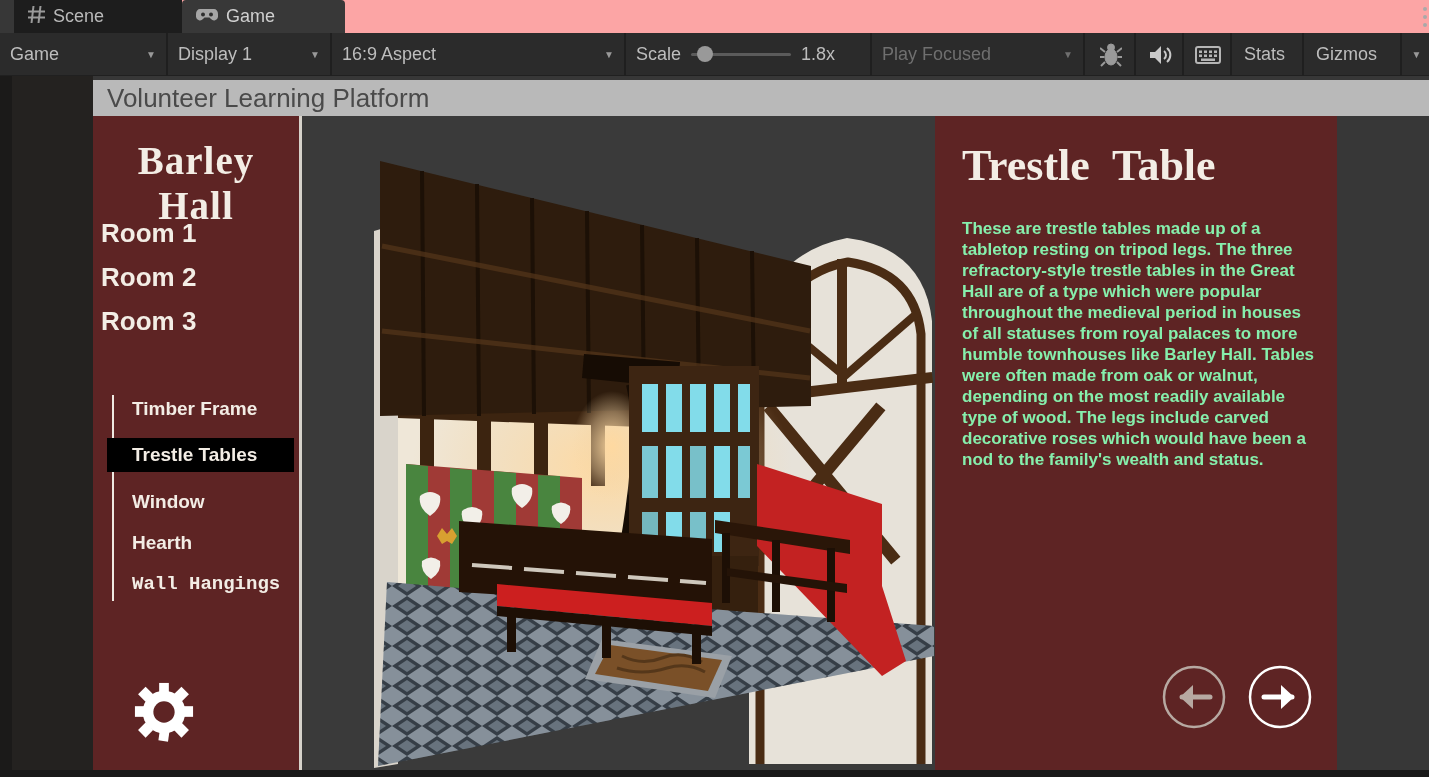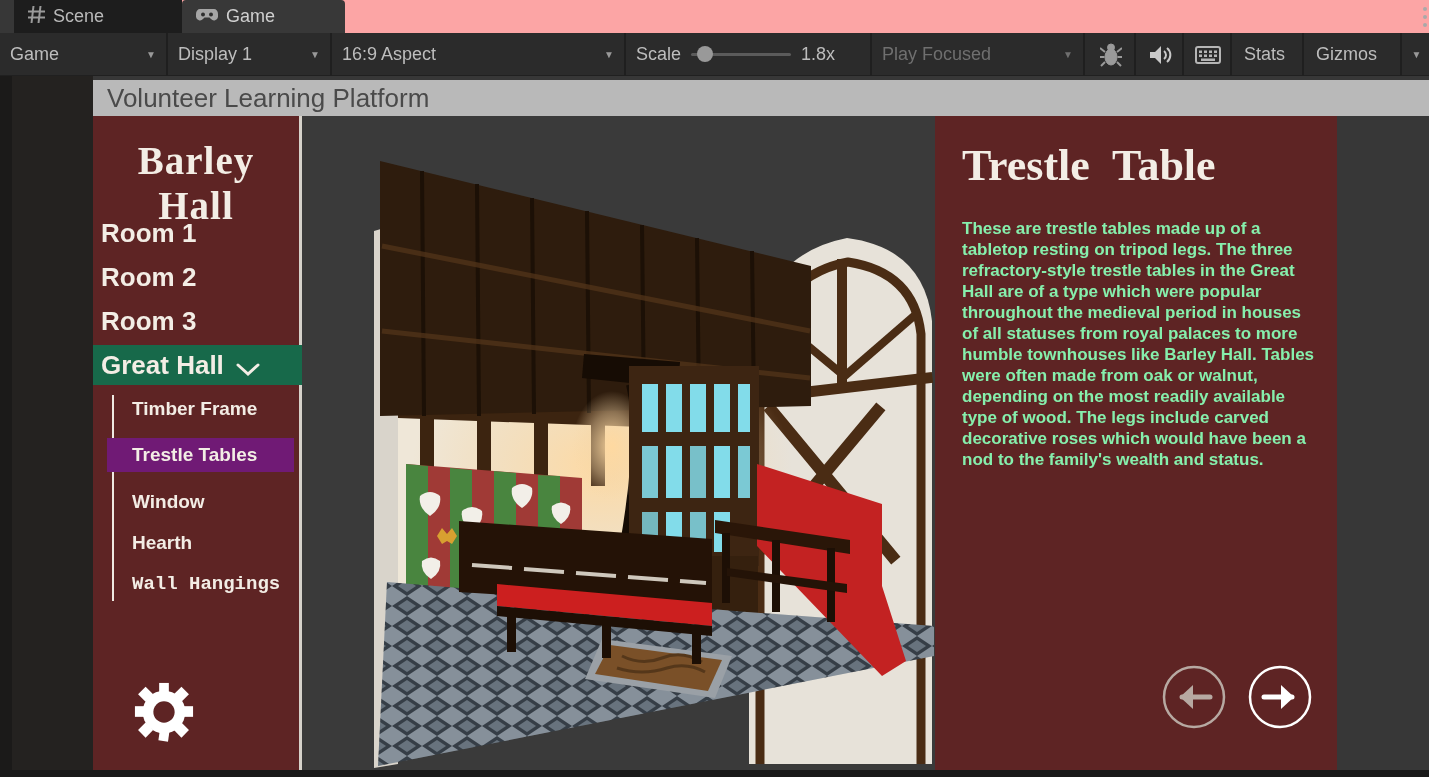--- a/index.html
+++ b/index.html
@@ -47,21 +47,21 @@
   .sb-heading { position:absolute; left:0; top:22px; width:100%; text-align:center;
                 font-family:"Liberation Serif", serif; font-weight:700; font-size:39px;
                 word-spacing:10px; letter-spacing:1px; }
   .sb-item { position:absolute; left:0; width:209px; height:40px; display:flex; align-items:center;
              padding-left:8px; font-size:26px; font-weight:600; cursor:default; }
   .sb-item.selected { background:#17694a; }
   .sb-item .chev { margin-left:12px; margin-top:6px; }
   .submenu-line { position:absolute; left:19px; top:279px; width:2px; height:206px; background:#efe9e1; }
   .sb-sub { position:absolute; left:14px; width:187px; height:34px; display:flex; align-items:center;
             padding-left:25px; font-size:19px; font-weight:700; }
-  .sb-sub.selected { background:#701a75; }
+  .sb-sub.selected { background:#000000; }
   .gear { position:absolute; left:40px; top:565px; width:62px; height:62px; }
 
   
   .scene3d { position:relative; width:633px; height:654px; background:#3a3a3a; flex:none; }
   .scene3d svg { position:absolute; left:0; top:0; }
 
   
   .info { position:relative; width:402px; height:654px; background:#5e2424; color:#f3ede5; flex:none; }
   .info-heading { position:absolute; left:27px; top:24px; font-family:"Liberation Serif", serif;
                   font-weight:700; font-size:44px; word-spacing:12px; }
@@ -199,28 +199,20 @@
         <div class="sb-item" style="top:97px;">
           <span>Room 1</span>
           </div>
         <div class="sb-item" style="top:141px;">
           <span>Room 2</span>
           </div>
         <div class="sb-item" style="top:185px;">
           <span>Room 3</span>
           </div>
 
-        <div class="sb-item selected" style="top:229px;">
-          <span>Great Hall</span>
-          <span class="chev">
-            <svg width="24" height="14" viewBox="0 0 24 14">
-              <polyline points="2,2 12,11 22,2" fill="none" stroke="#f3ede5" stroke-width="3" stroke-linecap="round"></polyline>
-            </svg>
-          </span>
-        </div>
 
         <div class="submenu-line"></div>
 
         <div class="sb-sub" style="top:276px;">
           <span>Timber Frame</span>
           </div>
         <div class="sb-sub selected" style="top:322px;">
           <span>Trestle Tables</span>
           </div>
         <div class="sb-sub" style="top:369px;">

